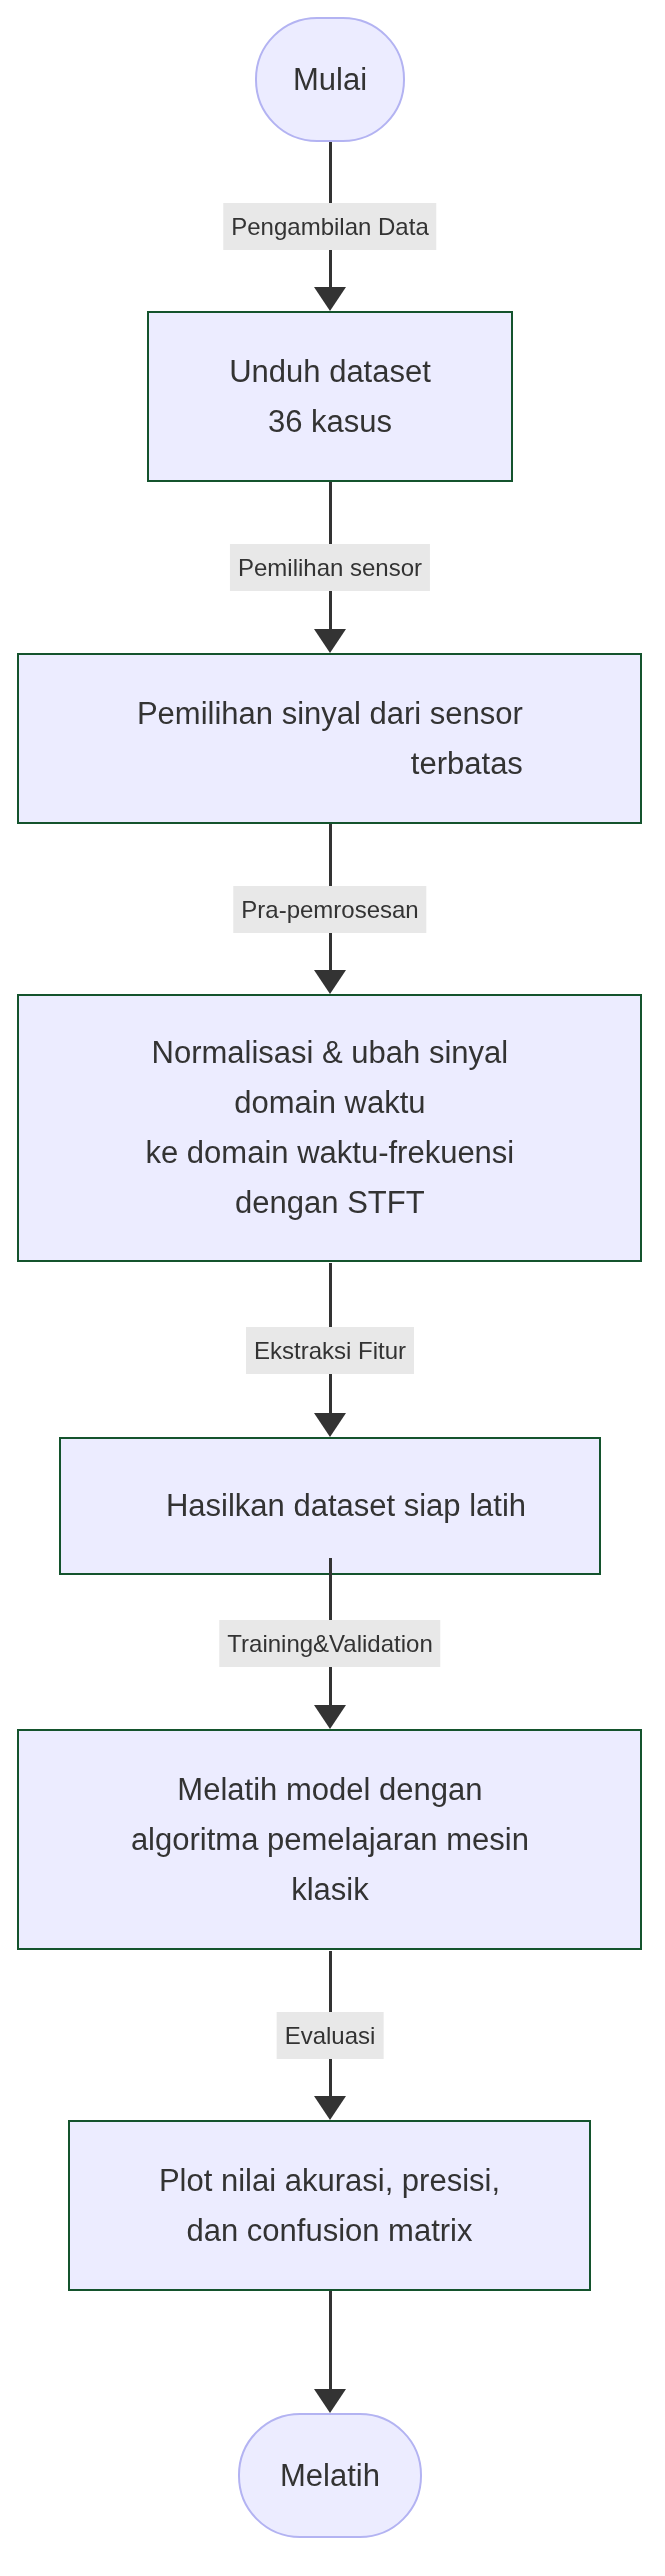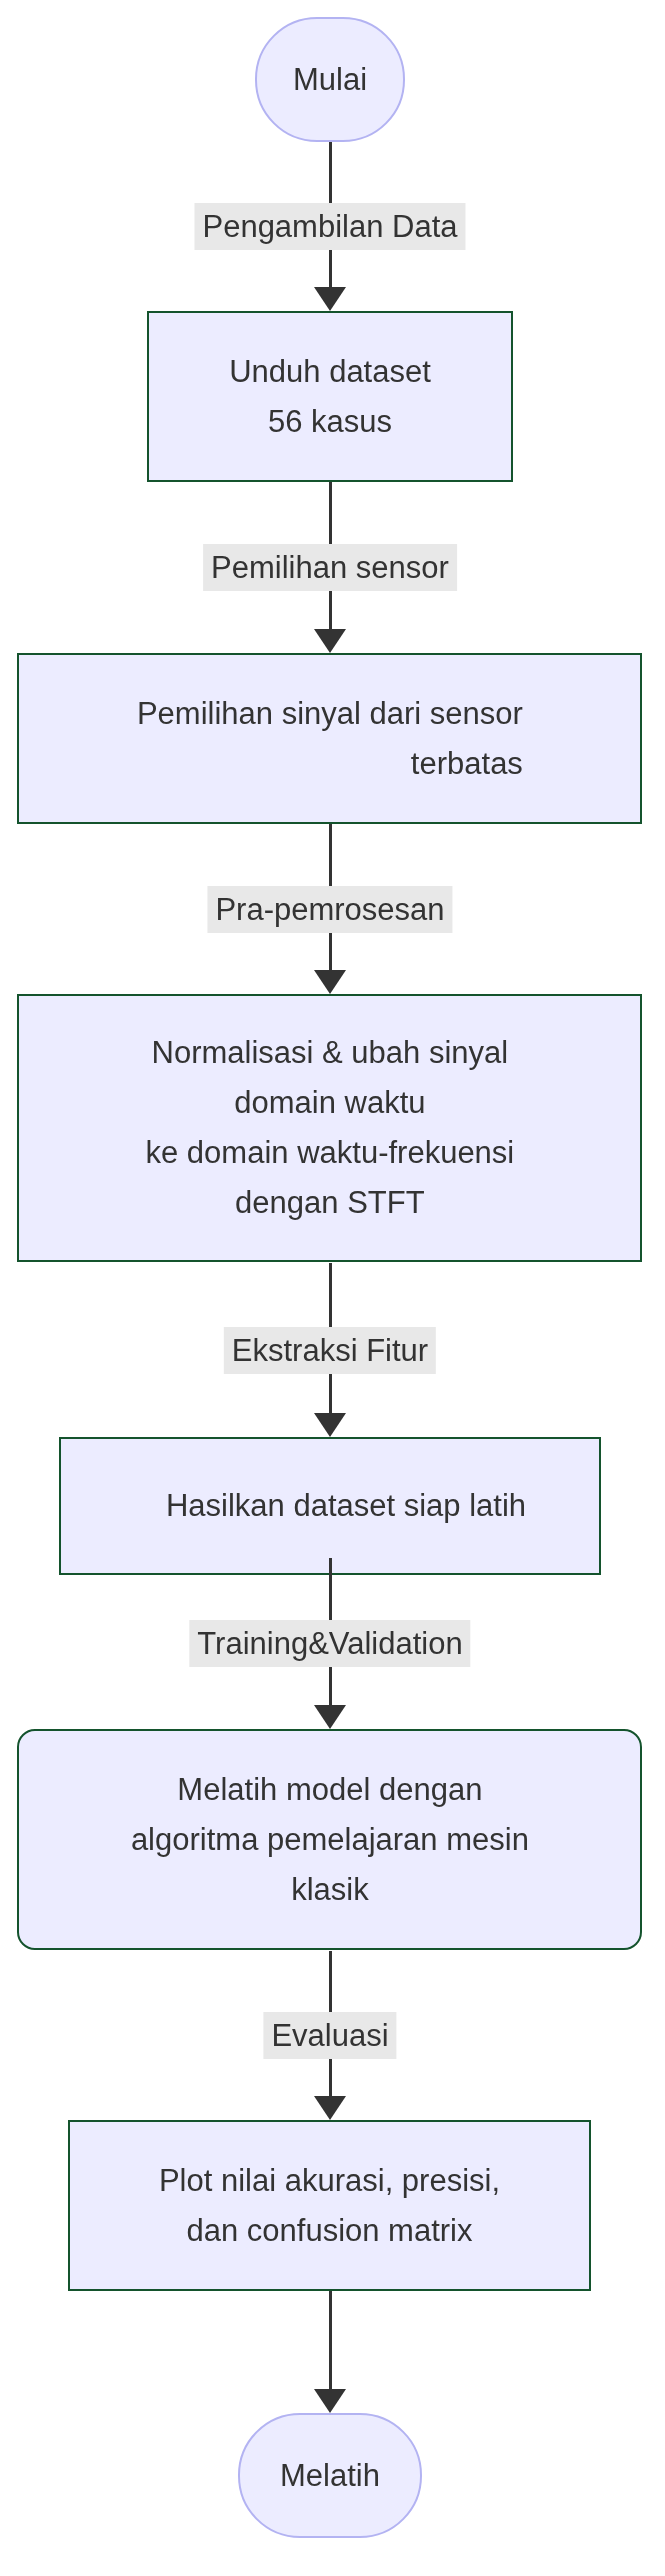--- a/index.html
+++ b/index.html
@@ -41,32 +41,32 @@
     border-left: 16px solid transparent;
     border-right: 16px solid transparent;
     border-top: 24px solid #333333;
   }
   .edge-label {
     position: absolute;
     left: 330px;
     transform: translateX(-50%);
     background: #e8e8e8;
     color: #333333;
-    font-size: 31px;
+    font-size: 24px;
     line-height: 47px;
     padding: 0 8px;
     white-space: nowrap;
   }
   
   #n-start   { left: 255px; top: 17.4px;   width: 150px; height: 125px; }
   #n-box1    { left: 147px; top: 311px;  width: 366px; height: 171px; }
   #n-box2    { left: 17.4px;  top: 653px;  width: 625px; height: 171px; text-align: right; }
   #n-box3    { left: 17.4px;  top: 994px; width: 625px; height: 268px; }
   #n-box4    { left: 59px;  top: 1437px; width: 542px; height: 138px; padding-left: 32px; }
-  #n-box5    { left: 17.4px;  top: 1729px; width: 625px; height: 221px; border-radius: 18px; }
+  #n-box5    { left: 17.4px;  top: 1729px; width: 625px; height: 221px; }
   #n-box6    { left: 68px; top: 2120px; width: 523px; height: 171px; }
   #n-end     { left: 238px; top: 2413px; width: 184px; height: 125px; }
   
   #e1-line { top: 142px;  height: 146px; }
   #e2-line { top: 482px;  height: 148px; }
   #e3-line { top: 824px; height: 148px; }
   #e4-line { top: 1263px; height: 152px; }
   #e5-line { top: 1558px; height: 148px; }
   #e6-line { top: 1951px; height: 147px; }
   #e7-line { top: 2291px; height: 99px; }
@@ -90,21 +90,21 @@
 <body>
 
 <div class="canvas">
 
   <div class="node stadium" id="n-start">
     <span>Mulai</span>
   </div>
 
   <div class="node" id="n-box1">
     <span>Unduh dataset
-56 kasus</span>
+36 kasus</span>
   </div>
 
   <div class="node" id="n-box2">
     <span>Pemilihan sinyal dari sensor
 terbatas</span>
   </div>
 
   <div class="node" id="n-box3">
     <span>Normalisasi &amp; ubah sinyal
 domain waktu

